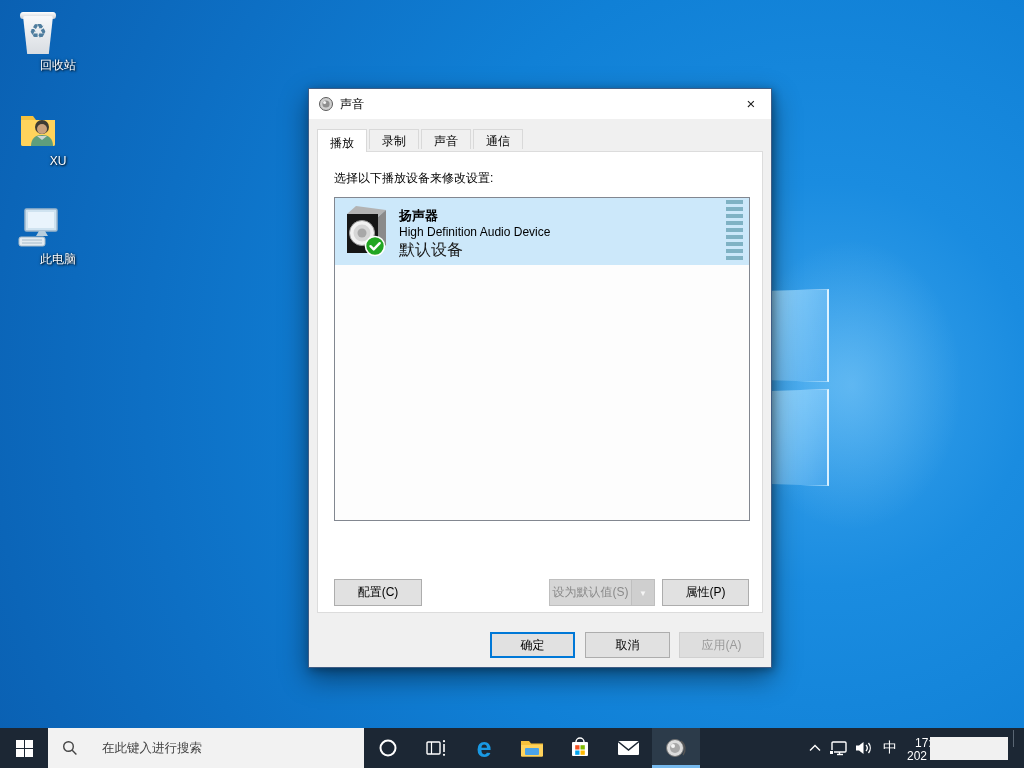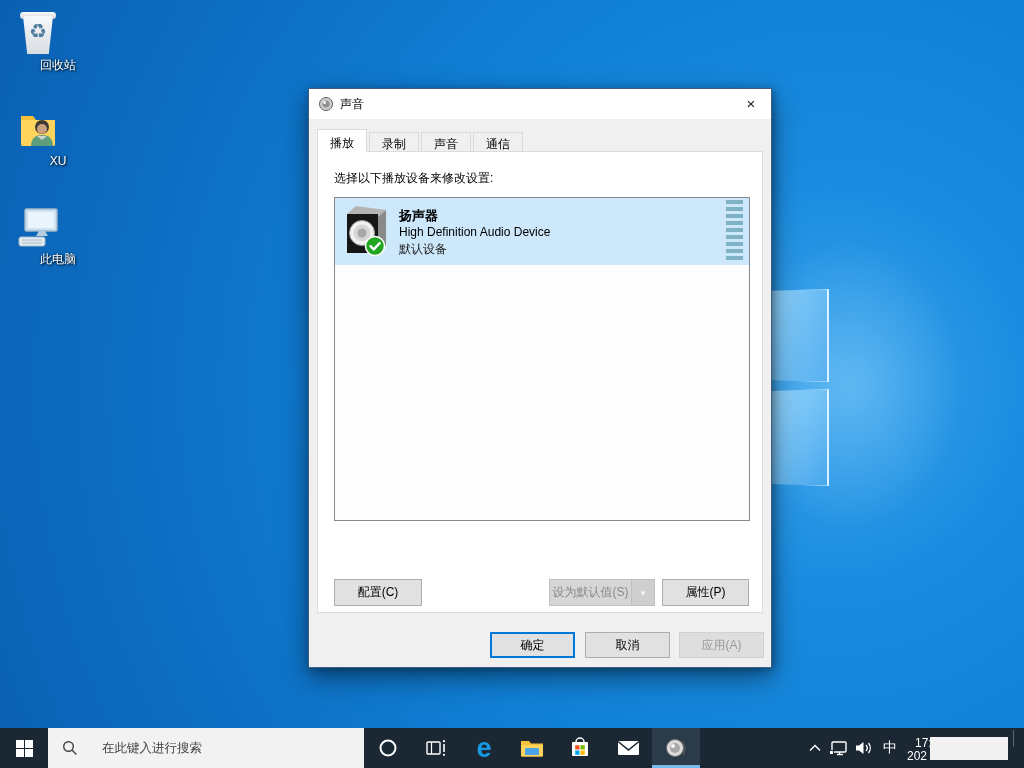--- a/index.html
+++ b/index.html
@@ -46,37 +46,37 @@
   #dlg { position:absolute; left:308px; top:88px; width:464px; height:580px;
     background:#f0f0f0; border:1px solid #3f5d85;
     box-shadow:0 10px 26px rgba(0,0,0,.45), 2px 2px 8px rgba(0,0,0,.3); }
   #dlg-title { position:absolute; left:0; top:0; right:0; height:30px; background:#fff;
     display:flex; align-items:center; padding-left:9px; }
   #dlg-title .t { font-size:12px; color:#000; margin-left:6px; }
   #dlg-close { position:absolute; right:6px; top:2px; width:28px; height:26px; border:none;
     background:transparent; font-size:15px; color:#1a1a1a; cursor:pointer; line-height:26px; text-align:center;}
 
   .tabstrip { position:absolute; left:8px; top:40px; right:8px; height:23px;
-    display:flex; align-items:flex-end; }
+    display:flex; }
   .tab { font-size:12px; color:#000; padding:3px 12px 4px 12px; background:#f0f0f0;
     border:1px solid #d9d9d9; border-bottom:none; margin-right:2px; height:20px; cursor:pointer; }
   .tab.active { background:#fff; height:23px; padding-top:5px; position:relative; z-index:3; }
 
   #tabpage { position:absolute; left:8px; top:62px; right:8px; height:462px;
     background:#fff; border:1px solid #dcdcdc; }
   #instruction { position:absolute; left:16px; top:18px; font-size:12px; color:#000; }
 
   #listbox { position:absolute; left:16px; top:45px; width:416px; height:324px;
     background:#fdfdfd; border:1px solid #828790; }
   .device-row { position:absolute; left:0; top:0; right:0; height:67px; background:#cce8fa;
     cursor:default; }
   .dev-texts { position:absolute; left:64px; top:9px; }
   .dev-name { font-size:13px; font-weight:600; color:#000; line-height:17px; }
   .dev-desc { font-size:12px; color:#000000; line-height:17px; }
-  .dev-status { font-size:12px; color:#1a1a1a; line-height:17px; }
+  .dev-status { font-size:16px; color:#1a1a1a; line-height:17px; }
   .dev-icon { position:absolute; left:7px; top:5px; width:50px; height:56px; }
   .vu-meter { position:absolute; right:6px; top:2px; width:17px; height:62px;
     background:repeating-linear-gradient(to bottom, #7fb2c4 0 4px, rgba(0,0,0,0) 4px 7px); }
 
   .btn { font-size:12px; color:#000; background:#e1e1e1; border:1px solid #adadad;
     position:absolute; height:27px; cursor:pointer; text-align:center; }
   .btn:disabled { color:#8a8a8a; cursor:default; }
   #btn-config   { left:16px;  top:427px; width:88px; }
   #btn-default  { left:231px; top:427px; width:83px; background:#d6d6d6; border-color:#bfbfbf; }
   #btn-default-arrow { left:313px; top:427px; width:24px; background:#cfcfcf; border-color:#bfbfbf;

